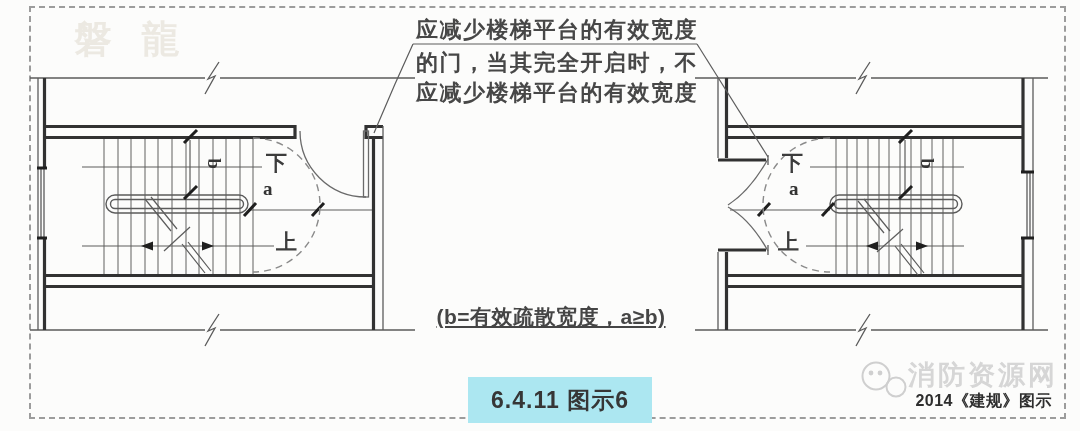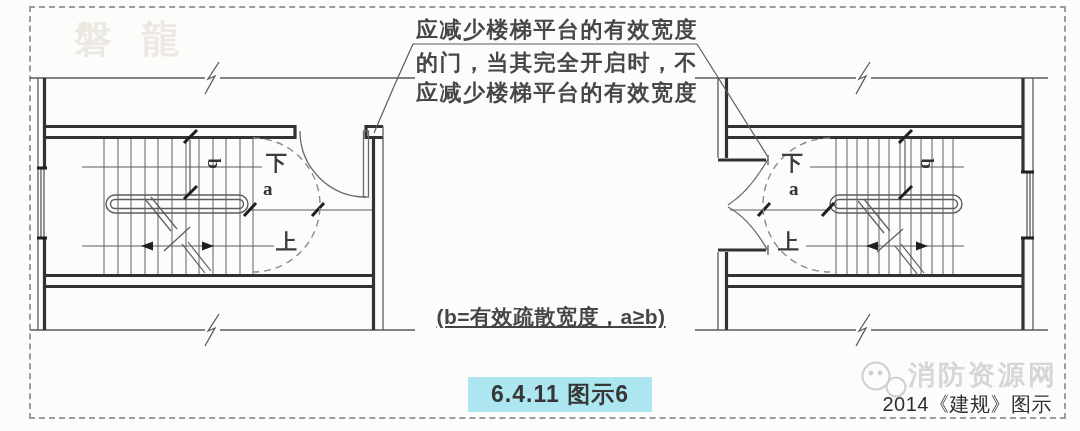--- a/index.html
+++ b/index.html
@@ -32,27 +32,27 @@
   .dim{
     position:absolute;font-size:19px;font-weight:700;color:#333;
     font-family:"Liberation Serif","DejaVu Serif",serif;line-height:1;
   }
   .dim-rot{transform:rotate(90deg);}
   .formula{
     position:absolute;left:424px;top:303px;width:254px;text-align:center;
     font-size:21px;font-weight:700;letter-spacing:0.5px;color:#454545;text-decoration:underline;
   }
   .figure-band{
-    position:absolute;left:468px;top:377px;width:184px;height:35px;
+    position:absolute;left:468px;top:377px;width:184px;height:46px;
     background:#ace7f1;display:flex;align-items:center;justify-content:center;
     font-size:23px;font-weight:700;letter-spacing:1px;color:#363636;
   }
   .credit{
     position:absolute;left:878px;top:391px;width:174px;text-align:right;
-    font-size:20px;font-weight:400;color:#2e2e2e;letter-spacing:0.5px;
+    font-size:16px;font-weight:700;color:#2e2e2e;letter-spacing:0.5px;
   }
   svg{position:absolute;left:0;top:0;}
   .thin{stroke:#5b5b5b;stroke-width:1.3;fill:none;}
   .thick{stroke:#323232;stroke-width:3.2;fill:none;}
   .tread{stroke:#6e6e6e;stroke-width:1.1;fill:none;}
   .lead{stroke:#5c5c5c;stroke-width:1.2;fill:none;}
   .dash{stroke:#8a8a8a;stroke-width:1.4;fill:none;stroke-dasharray:7 5;}
   .tick{stroke:#1f1f1f;stroke-width:3;fill:none;stroke-linecap:butt;}
   .door{stroke:#6a6a6a;stroke-width:1.3;fill:none;}
   .arrow{fill:#1f1f1f;stroke:none;}

